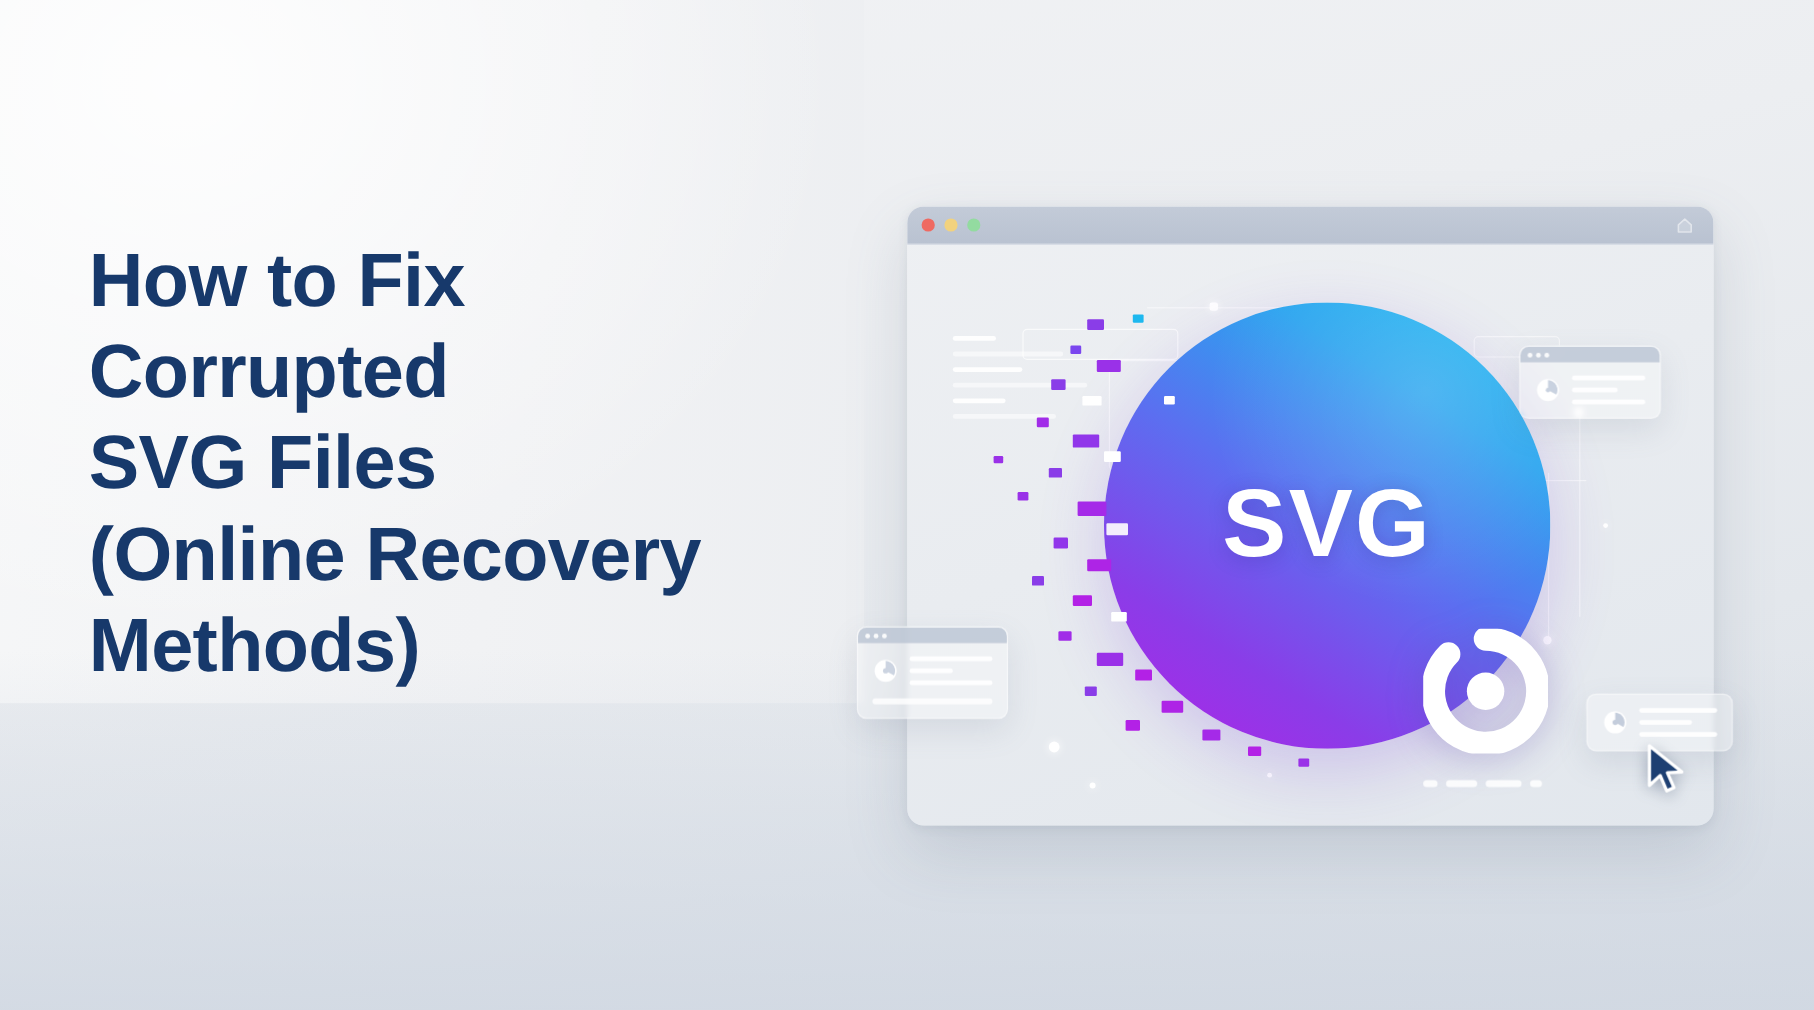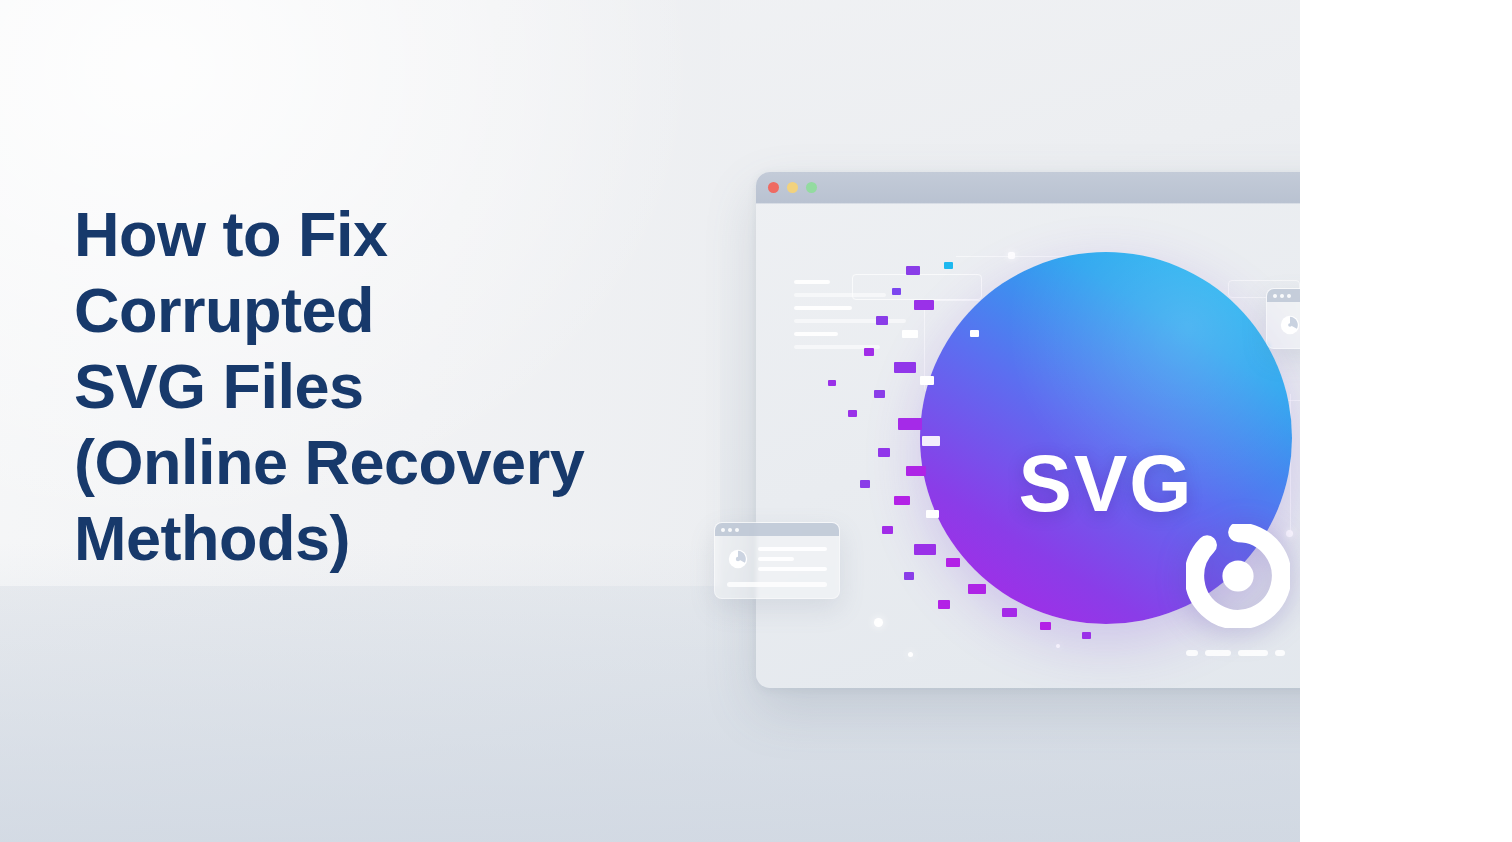--- a/index.html
+++ b/index.html
@@ -7,21 +7,21 @@
 
   html, body {
     width: 1512px;
     height: 842px;
     overflow: hidden;
     font-family: "Liberation Sans", sans-serif;
   }
 
   .stage {
     position: relative;
-    width: 1300px;
+    width: 1512px;
     height: 842px;
     background: linear-gradient(165deg, #f2f3f5 0%, #eceef1 38%, #e3e7ec 72%, #dbe0e7 100%);
     overflow: hidden;
   }
 
   
   .bg-panel {
     position: absolute;
     left: 0; top: 0;
     width: 720px; height: 586px;
@@ -168,21 +168,20 @@
     position: absolute;
     left: 0; right: 0;
     top: 50%;
     transform: translateY(-52%);
     text-align: center;
     color: #ffffff;
     font-size: 80px;
     font-weight: bold;
     letter-spacing: 2px;
     text-shadow: 0 3px 16px rgba(60,30,140,0.28);
-    margin-top: 48px;
   }
 
   
   .glitch { position: absolute; border-radius: 1px; }
 
   
   .recovery-icon {
     position: absolute;
     left: 430px;
     top: 320px;

